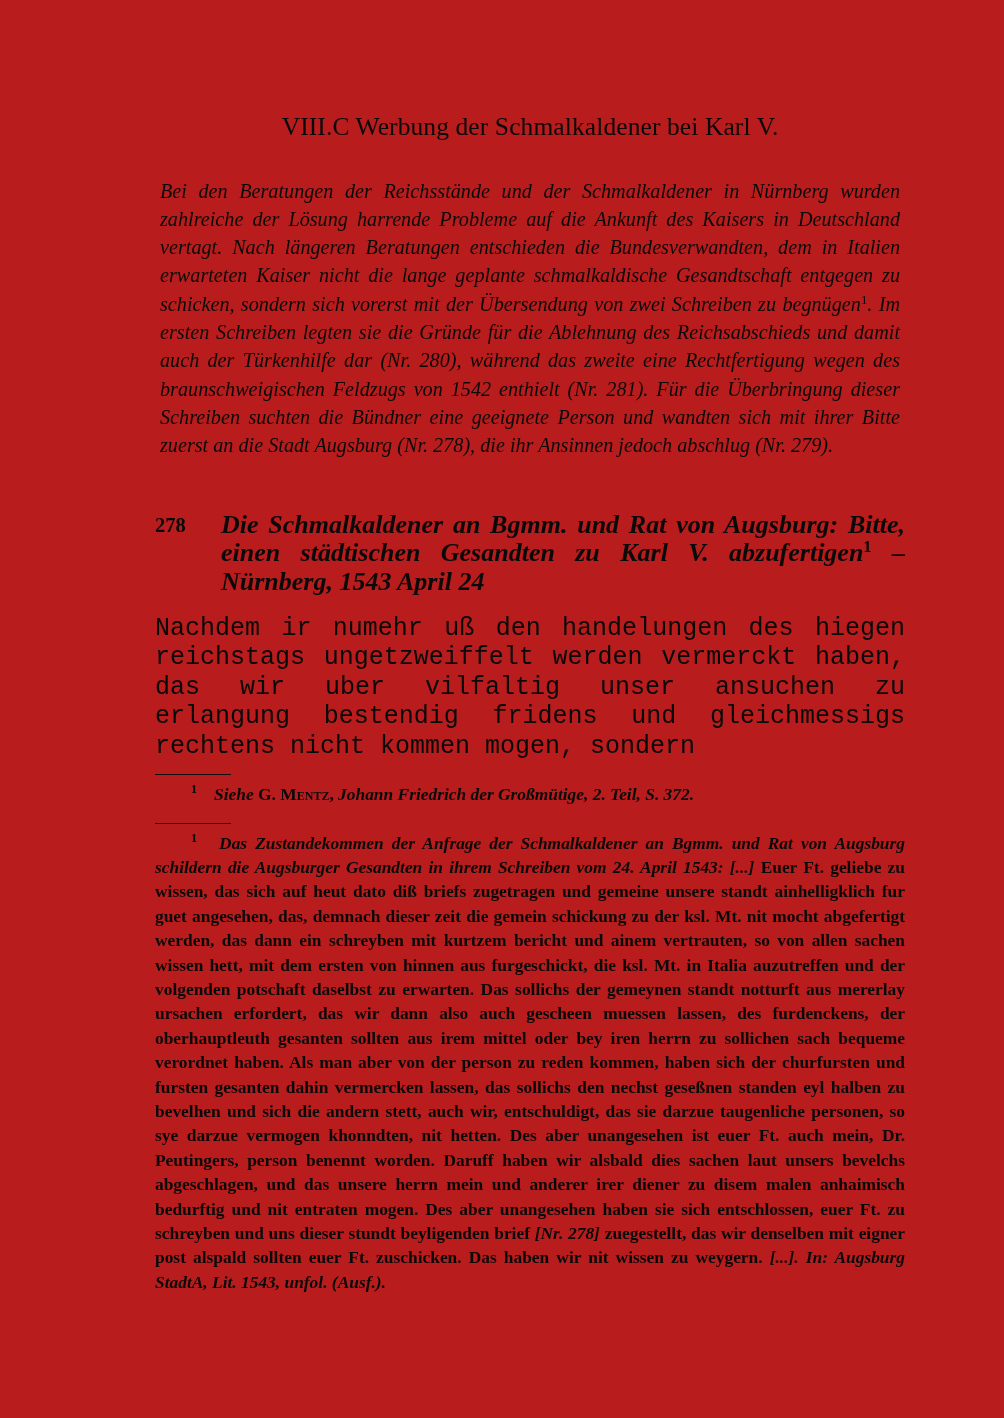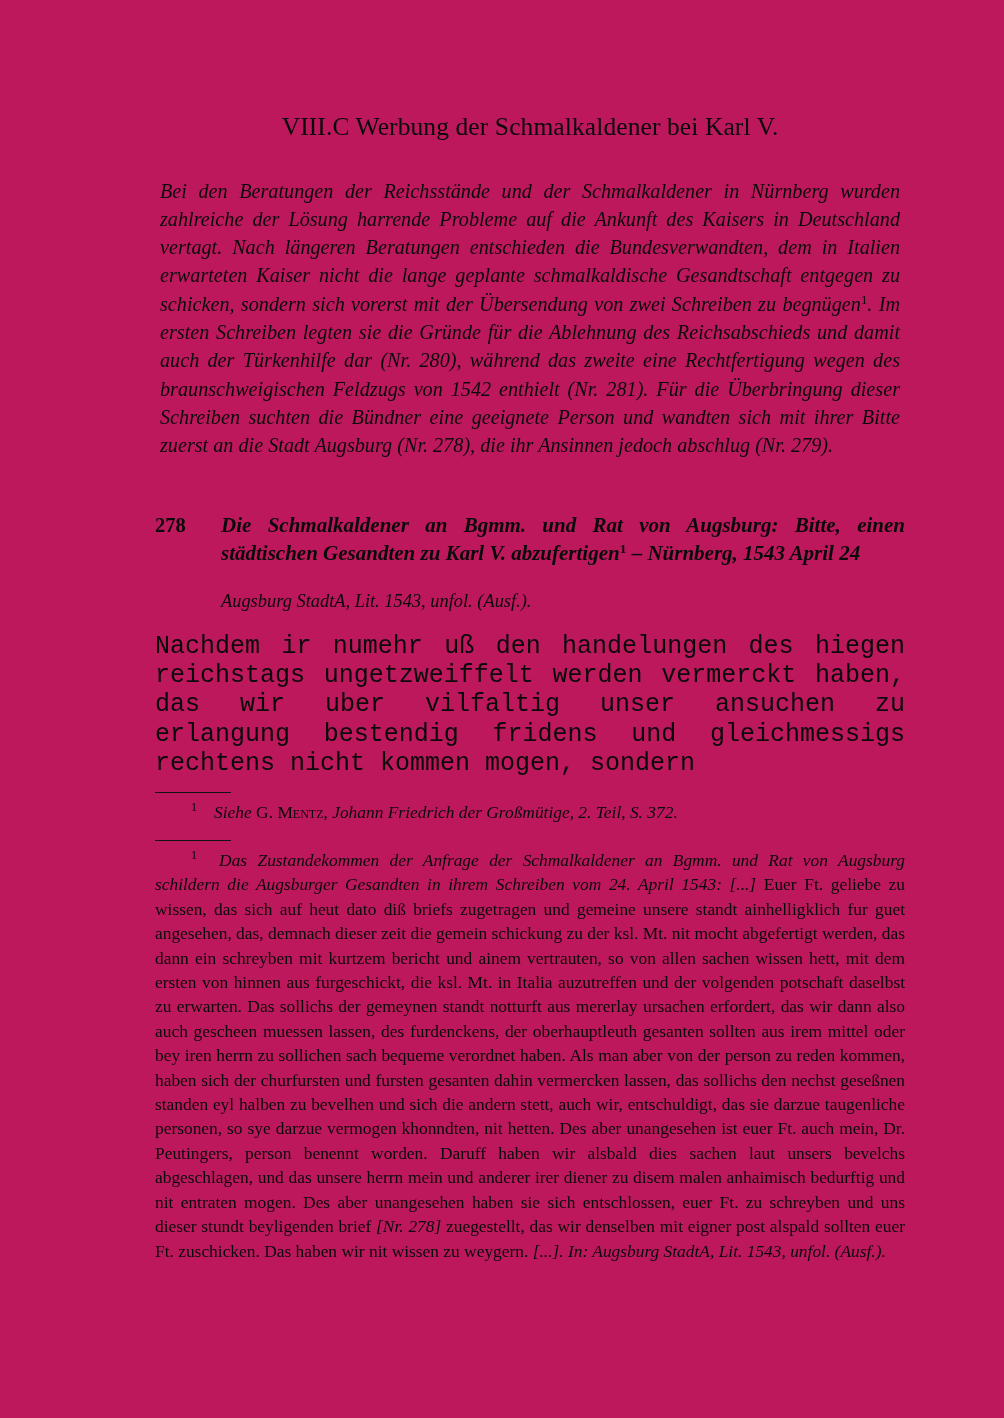--- a/index.html
+++ b/index.html
@@ -15,21 +15,21 @@
     position: relative;
     overflow: hidden;
   }
 
   .page {
     position: absolute;
     left: 0;
     top: 0;
     width: 1004px;
     height: 1418px;
-    background: #be185d;
+    background: #b91c1c;
   }
 
   
   .content {
     position: absolute;
     left: 155px;
     top: 0;
     width: 750px;
   }
 
@@ -62,21 +62,21 @@
   }
   .doc-number {
     flex: 0 0 66px;
     font-size: 20.5px;
     font-weight: bold;
     line-height: 28.5px;
     font-style: normal;
   }
   .doc-title {
     flex: 1 1 auto;
-    font-size: 21px;
+    font-size: 26px;
     font-weight: bold;
     font-style: italic;
     line-height: 28.5px;
     text-align: justify;
     text-align-last: left;
   }
 
   .source-line {
     font-style: italic;
     font-size: 18.4px;
@@ -108,20 +108,21 @@
     margin: 0 0 7px 0;
   }
 
   .footnote {
     font-size: 17.4px;
     line-height: 24.4px;
     text-align: justify;
     text-align-last: left;
     margin: 0;
     text-indent: 36px;
+    font-weight: bold;
   }
   .footnote-first {
     text-indent: 36px;
   }
   .fn-marker {
     font-size: 12.2px;
     vertical-align: 0.55em;
     line-height: 0;
     padding-right: 17px;
   }
@@ -156,21 +157,20 @@
 
     <h1 class="section-title">VIII.C Werbung der Schmalkaldener bei Karl V.</h1>
 
     <p class="intro"><span>Bei den Beratungen der Reichsstände und der Schmalkaldener in Nürnberg wurden zahlreiche der Lösung harrende Probleme auf die Ankunft des Kaisers in Deutschland vertagt. Nach längeren Beratungen entschieden die Bundesverwandten, dem in Italien erwarteten Kaiser nicht die lange geplante schmalkaldische Gesandtschaft entgegen zu schicken, sondern sich vorerst mit der Übersendung von zwei Schreiben zu begnügen</span><span class="sup">1</span><span>. Im ersten Schreiben legten sie die Gründe für die Ablehnung des Reichsabschieds und damit auch der Türkenhilfe dar (Nr. 280), während das zweite eine Rechtfertigung wegen des braunschweigischen Feldzugs von 1542 enthielt (Nr. 281). Für die Überbringung dieser Schreiben suchten die Bündner eine geeignete Person und wandten sich mit ihrer Bitte zuerst an die Stadt Augsburg (Nr. 278), die ihr Ansinnen jedoch abschlug (Nr. 279).</span></p>
 
     <div class="doc-heading">
       <div class="doc-number">278</div>
       <div class="doc-title"><span>Die Schmalkaldener an Bgmm. und Rat von Augsburg: Bitte, einen städtischen Gesandten zu Karl V. abzufertigen</span><span class="sup">1</span><span> – Nürnberg, 1543 April 24</span></div>
     </div>
 
-    <p class="source-line">Augsburg StadtA, Lit. 1543, unfol. (Ausf.).</p>
 
     <p class="body-text">Nachdem ir numehr uß den handelungen des hiegen reichstags ungetzweiffelt werden vermerckt haben, das wir uber vilfaltig unser ansuchen zu erlangung bestendig fridens und gleichmessigs rechtens nicht kommen mogen, sondern</p>
 
     <div class="footnotes">
 
       <div>
         <hr class="fn-rule">
         <p class="footnote footnote-first"><span class="fn-marker">1</span><i>Siehe </i><span class="roman">G. </span><span class="smallcaps">Mentz</span><span class="roman">, </span><i>Johann Friedrich der Großmütige, 2. Teil, S. 372.</i></p>
       </div>
 

